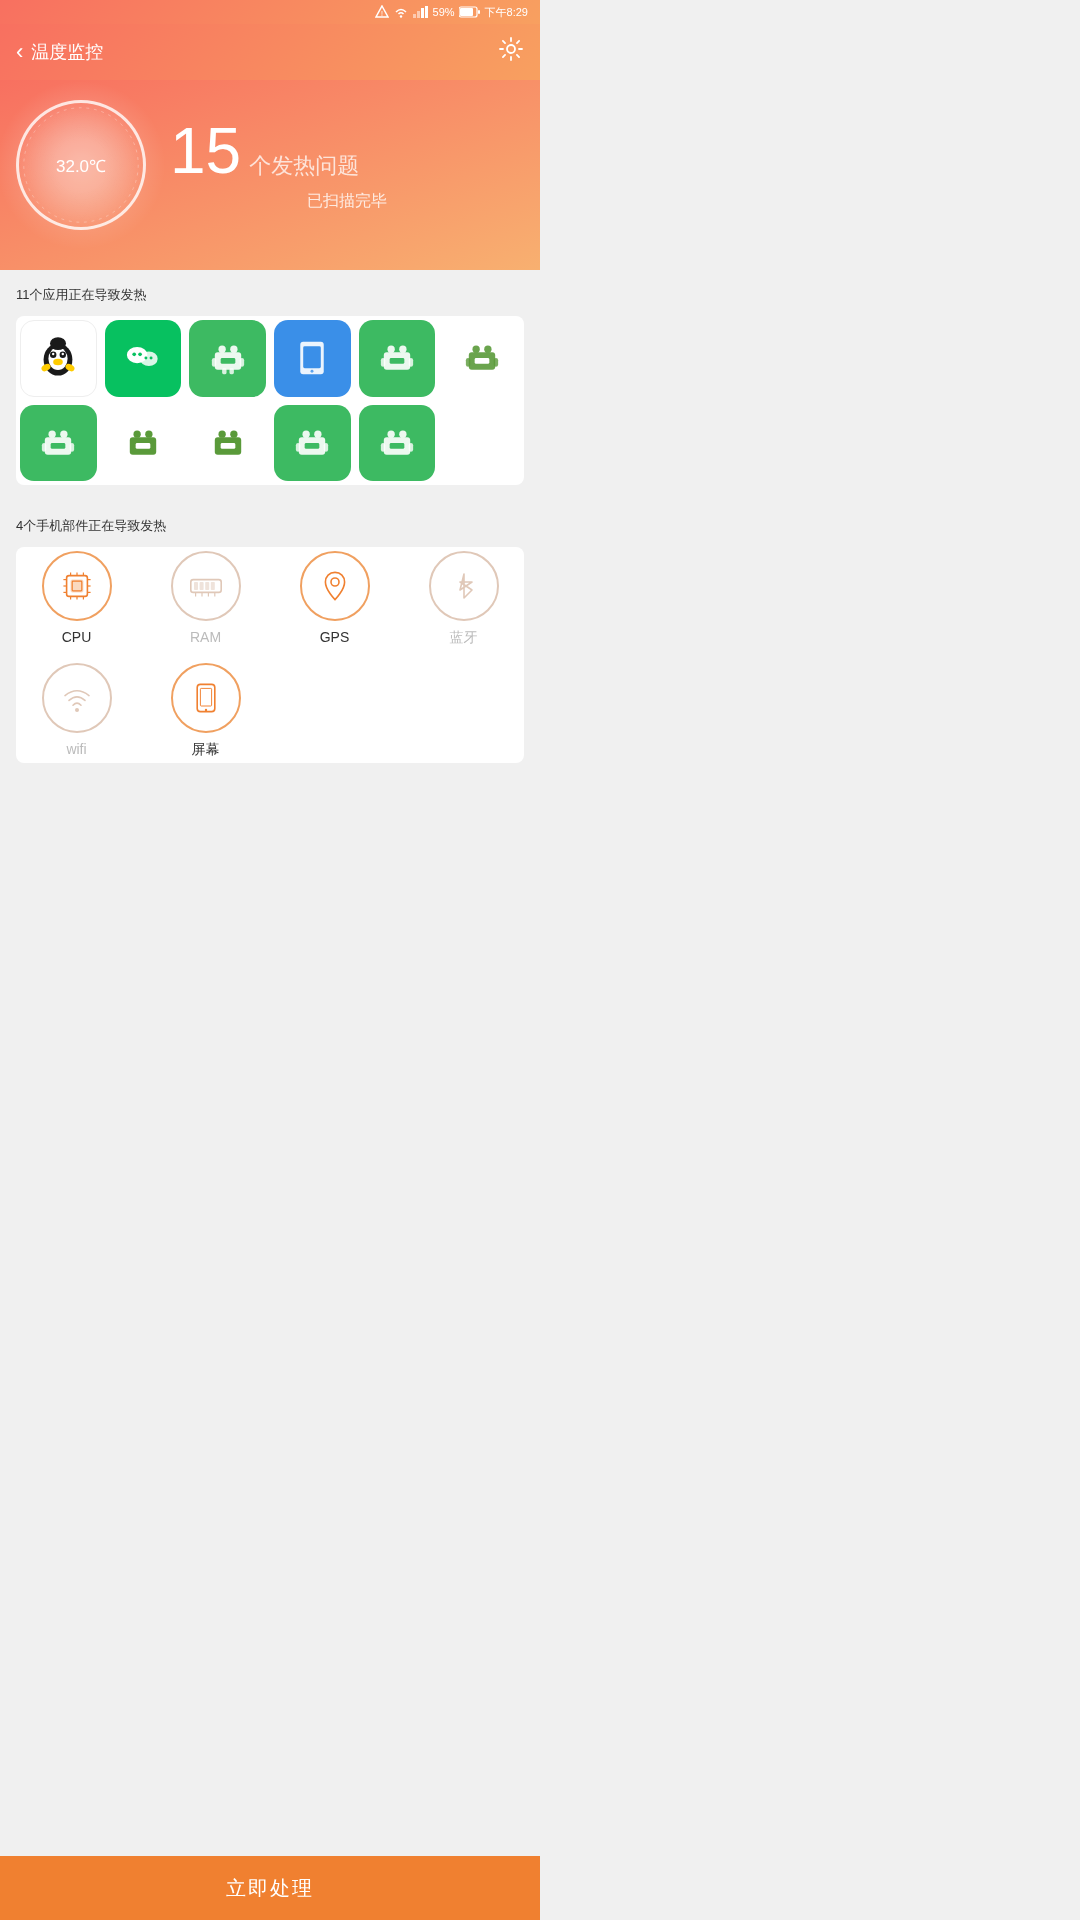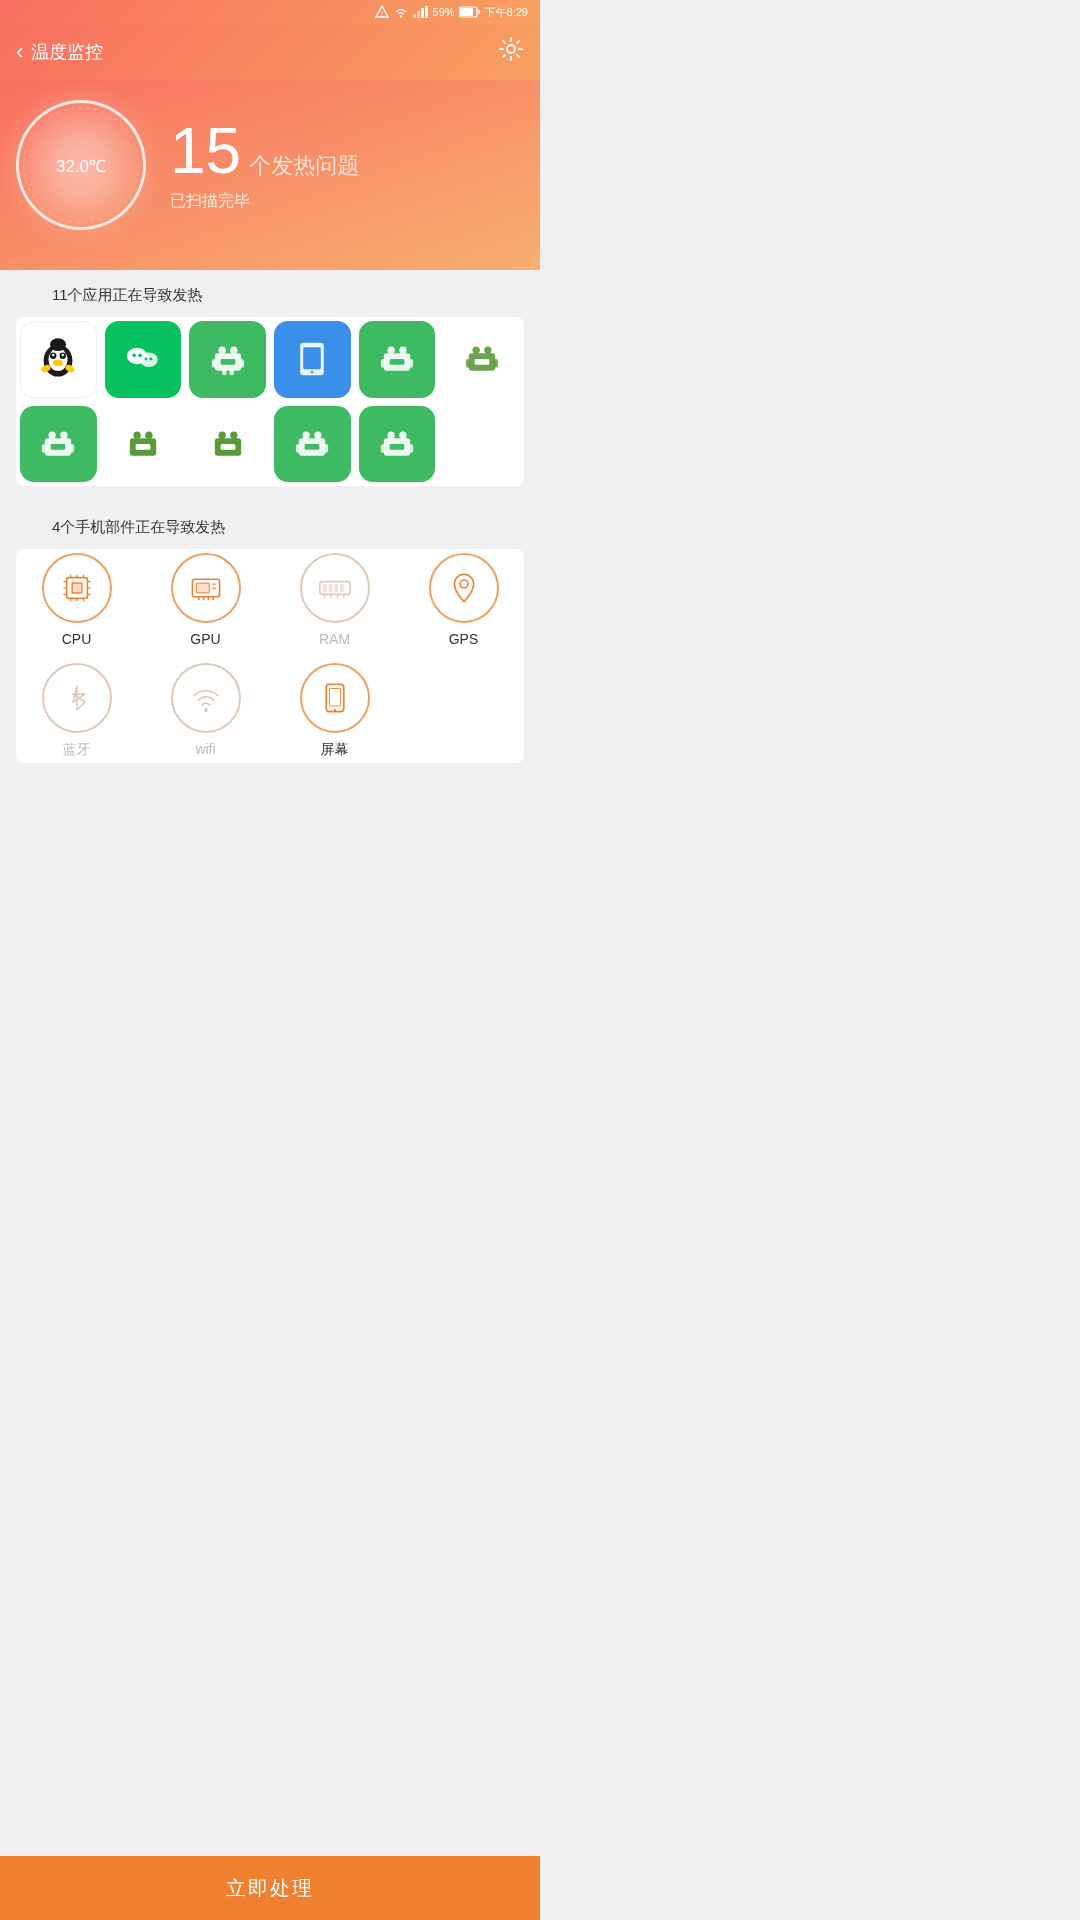--- a/index.html
+++ b/index.html
@@ -60,20 +60,21 @@
     }
 
     
     .hero {
       width: 100%;
       background: linear-gradient(160deg, #f87060 0%, #f8b070 100%);
       padding: 20px 16px 40px;
       display: flex;
       align-items: center;
       gap: 24px;
+      text-align: center;
     }
     .temp-circle-wrapper {
       position: relative;
       width: 130px;
       height: 130px;
       flex-shrink: 0;
     }
     .temp-circle-glow {
       position: absolute;
       inset: -20px;
@@ -122,24 +123,23 @@
       font-size: 16px;
       margin-top: 8px;
     }
 
     
     .section {
       background: #f0f0f0;
       padding: 16px 16px 0;
     }
     .section-title {
-      font-size: 15px;
+      font-size: 13px;
       color: #333;
       margin-bottom: 12px;
-      margin-left: 36px;
     }
     .card {
       background: white;
       border-radius: 8px;
       padding: 4px;
       margin-bottom: 16px;
     }
 
     
     .app-grid {
@@ -440,36 +440,20 @@
             <line x1="8" y1="25" x2="12" y2="25" stroke="#f08030" stroke-width="1.5"></line>
             <line x1="8" y1="33" x2="12" y2="33" stroke="#f08030" stroke-width="1.5"></line>
             <line x1="38" y1="17" x2="42" y2="17" stroke="#f08030" stroke-width="1.5"></line>
             <line x1="38" y1="25" x2="42" y2="25" stroke="#f08030" stroke-width="1.5"></line>
             <line x1="38" y1="33" x2="42" y2="33" stroke="#f08030" stroke-width="1.5"></line>
           </svg>
         </div>
         <span class="comp-label">CPU</span>
       </div>
 
-      <div class="comp-item">
-        <div class="comp-circle">
-          <svg viewBox="0 0 50 50" width="40" height="40">
-            <rect x="8" y="14" width="34" height="22" rx="3" fill="none" stroke="#f08030" stroke-width="2"></rect>
-            <rect x="12" y="18" width="18" height="14" rx="2" fill="#f08030" opacity="0.25"></rect>
-            <rect x="13" y="19" width="16" height="12" rx="1" fill="none" stroke="#f08030" stroke-width="1.2"></rect>
-            <rect x="32" y="19" width="6" height="3" rx="1" fill="#f08030" opacity="0.6"></rect>
-            <rect x="32" y="24" width="6" height="3" rx="1" fill="#f08030" opacity="0.6"></rect>
-            <line x1="16" y1="36" x2="16" y2="40" stroke="#f08030" stroke-width="2"></line>
-            <line x1="22" y1="36" x2="22" y2="40" stroke="#f08030" stroke-width="2"></line>
-            <line x1="28" y1="36" x2="28" y2="40" stroke="#f08030" stroke-width="2"></line>
-            <line x1="34" y1="36" x2="34" y2="40" stroke="#f08030" stroke-width="2"></line>
-          </svg>
-        </div>
-        <span class="comp-label">GPU</span>
-      </div>
 
 
       <div class="comp-item">
         <div class="comp-circle inactive">
           <svg viewBox="0 0 50 50" width="40" height="40">
             <rect x="6" y="17" width="38" height="16" rx="3" fill="none" stroke="#e0c8b8" stroke-width="2"></rect>
             <rect x="10" y="20" width="5" height="10" rx="1" fill="#e0c8b8" opacity="0.5"></rect>
             <rect x="17" y="20" width="5" height="10" rx="1" fill="#e0c8b8" opacity="0.5"></rect>
             <rect x="24" y="20" width="5" height="10" rx="1" fill="#e0c8b8" opacity="0.5"></rect>
             <rect x="31" y="20" width="5" height="10" rx="1" fill="#e0c8b8" opacity="0.5"></rect>

